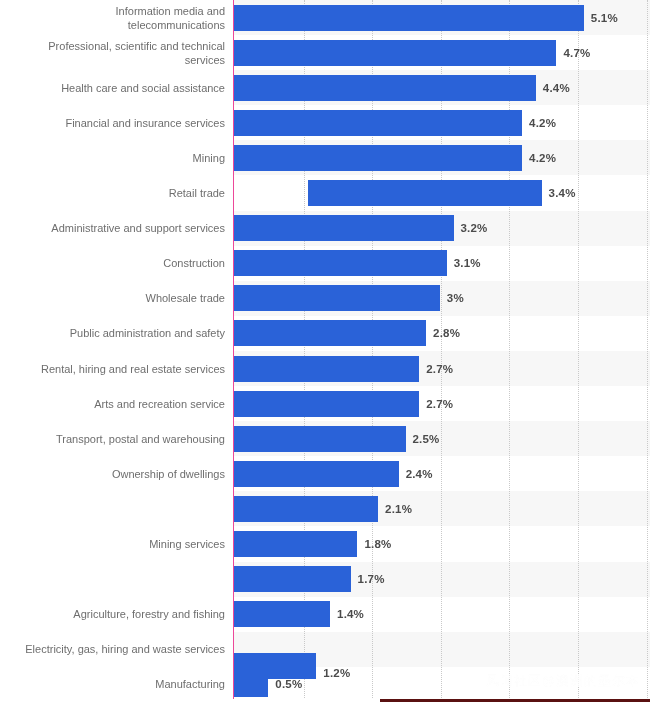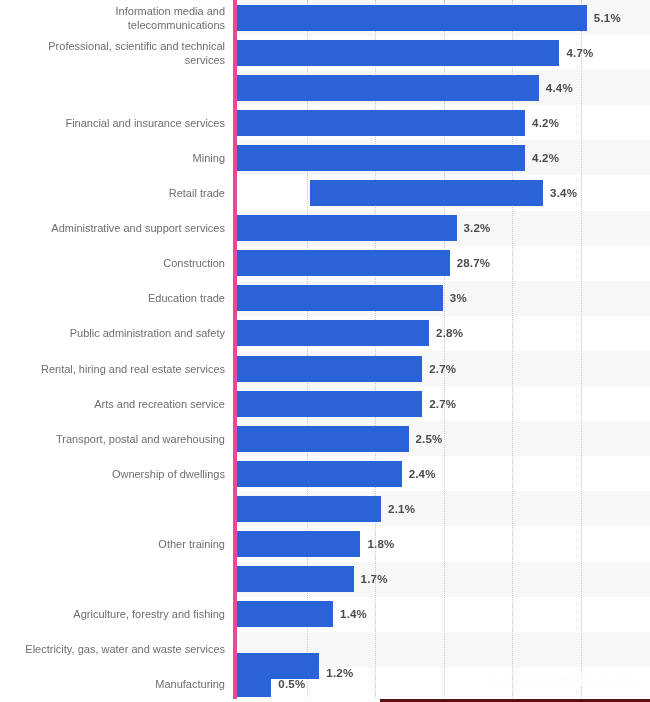--- a/index.html
+++ b/index.html
@@ -22,21 +22,21 @@
     box-sizing: border-box;
   }
 
   
   .plot-area {
     position: absolute;
     left: 233px;
     top: 0;
     right: 0;
     bottom: 0;
-    border-left: 4px solid #ec4899;
+    border-left: 1px solid #ec4899;
     box-sizing: border-box;
   }
 
   .gridlines {
     position: absolute;
     left: 0; top: 0; right: 0; bottom: 0;
     pointer-events: none;
   }
   .gridline {
     position: absolute;
@@ -137,34 +137,35 @@
   }
 </style>
 </head>
 <body>
 
 <div id="chart-root">
 
   <div class="cat-labels">
       <div class="cat-label" style="top: 0px; height: 35.1px; color: rgb(110, 110, 110);"><span>Information media and</span><span>telecommunications</span></div>
       <div class="cat-label" style="top: 35.1px; height: 35.1px; color: rgb(110, 110, 110);"><span>Professional, scientific and technical</span><span>services</span></div>
+      <div class="cat-label" style="top: 70.2px; height: 35.1px; color: rgb(110, 110, 110);"><span>Health care and social assistance</span></div>
       <div class="cat-label" style="top: 105.3px; height: 35.1px; color: rgb(110, 110, 110);"><span>Financial and insurance services</span></div>
       <div class="cat-label" style="top: 140.4px; height: 35.1px; color: rgb(110, 110, 110);"><span>Mining</span></div>
       <div class="cat-label" style="top: 175.5px; height: 35.1px; color: rgb(110, 110, 110);"><span>Retail trade</span></div>
       <div class="cat-label" style="top: 210.6px; height: 35.1px; color: rgb(110, 110, 110); margin-left: 29px;"><span>Administrative and support services</span></div>
       <div class="cat-label" style="top: 245.7px; height: 35.1px; color: rgb(110, 110, 110);"><span>Construction</span></div>
-      <div class="cat-label" style="top: 280.8px; height: 35.1px; color: rgb(110, 110, 110);"><span>Education trade</span></div>
+      <div class="cat-label" style="top: 280.8px; height: 35.1px; color: rgb(110, 110, 110);"><span>Wholesale trade</span></div>
       <div class="cat-label" style="top: 315.9px; height: 35.1px; color: rgb(110, 110, 110);"><span>Public administration and safety</span></div>
       <div class="cat-label" style="top: 351px; height: 35.1px; color: rgb(110, 110, 110);"><span>Rental, hiring and real estate services</span></div>
       <div class="cat-label" style="top: 386.1px; height: 35.1px; color: rgb(110, 110, 110);"><span>Arts and recreation service</span></div>
       <div class="cat-label" style="top: 421.2px; height: 35.1px; color: rgb(110, 110, 110);"><span>Transport, postal and warehousing</span></div>
       <div class="cat-label" style="top: 456.3px; height: 35.1px; color: rgb(110, 110, 110);"><span>Ownership of dwellings</span></div>
-      <div class="cat-label" style="top: 526.5px; height: 35.1px; color: rgb(110, 110, 110);"><span>Other training</span></div>
+      <div class="cat-label" style="top: 526.5px; height: 35.1px; color: rgb(110, 110, 110);"><span>Mining services</span></div>
       <div class="cat-label" style="top: 596.7px; height: 35.1px; color: rgb(110, 110, 110);"><span>Agriculture, forestry and fishing</span></div>
-      <div class="cat-label" style="top: 631.8px; height: 35.1px; color: rgb(110, 110, 110);"><span>Electricity, gas, water and waste services</span></div>
+      <div class="cat-label" style="top: 631.8px; height: 35.1px; color: rgb(110, 110, 110);"><span>Electricity, gas, hiring and waste services</span></div>
       <div class="cat-label" style="top: 666.9px; height: 35.1px; color: rgb(110, 110, 110);"><span>Manufacturing</span></div>
     </div>
 
   <div class="plot-area">
     <div class="rows">
         <div class="row-band alt" style="top: 0px; height: 35.1px;"></div>
         <div class="row-band" style="top: 35.1px; height: 35.1px;"></div>
         <div class="row-band alt" style="top: 70.2px; height: 35.1px;"></div>
         <div class="row-band" style="top: 105.3px; height: 35.1px;"></div>
         <div class="row-band alt" style="top: 140.4px; height: 35.1px;"></div>
@@ -216,21 +217,21 @@
         <div class="bar-row" style="top: 175.5px; height: 35.1px; justify-content: center;">
           <div class="bar" style="width: 233.24px; height: 26px; background: rgb(42, 98, 216);"></div>
           <span class="bar-value" style="color: rgb(75, 75, 75);">3.4%</span>
         </div>
         <div class="bar-row" style="top: 210.6px; height: 35.1px;">
           <div class="bar" style="width: 219.52px; height: 26px; background: rgb(42, 98, 216);"></div>
           <span class="bar-value" style="color: rgb(75, 75, 75);">3.2%</span>
         </div>
         <div class="bar-row" style="top: 245.7px; height: 35.1px;">
           <div class="bar" style="width: 212.66px; height: 26px; background: rgb(42, 98, 216);"></div>
-          <span class="bar-value" style="color: rgb(75, 75, 75);">28.7%</span>
+          <span class="bar-value" style="color: rgb(75, 75, 75);">3.1%</span>
         </div>
         <div class="bar-row" style="top: 280.8px; height: 35.1px;">
           <div class="bar" style="width: 205.8px; height: 26px; background: rgb(42, 98, 216);"></div>
           <span class="bar-value" style="color: rgb(75, 75, 75);">3%</span>
         </div>
         <div class="bar-row" style="top: 315.9px; height: 35.1px;">
           <div class="bar" style="width: 192.08px; height: 26px; background: rgb(42, 98, 216);"></div>
           <span class="bar-value" style="color: rgb(75, 75, 75);">2.8%</span>
         </div>
         <div class="bar-row" style="top: 351px; height: 35.1px;">

